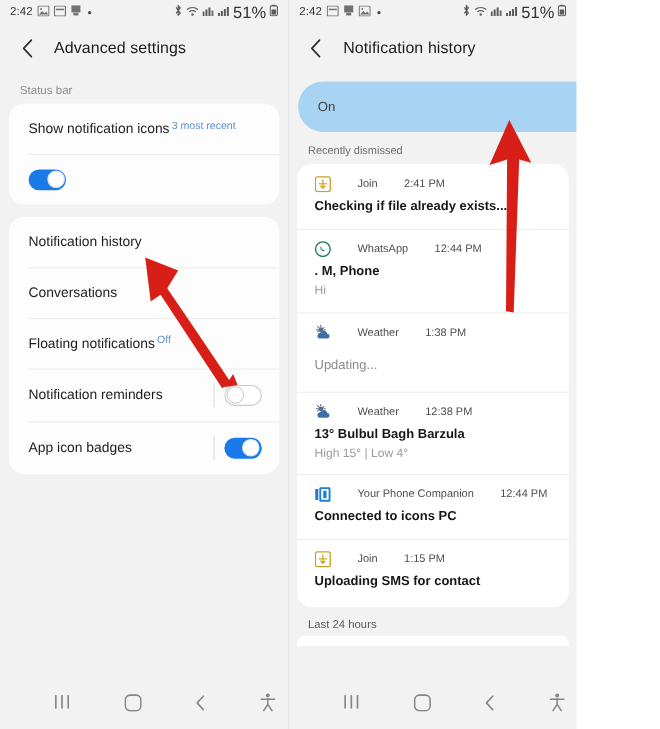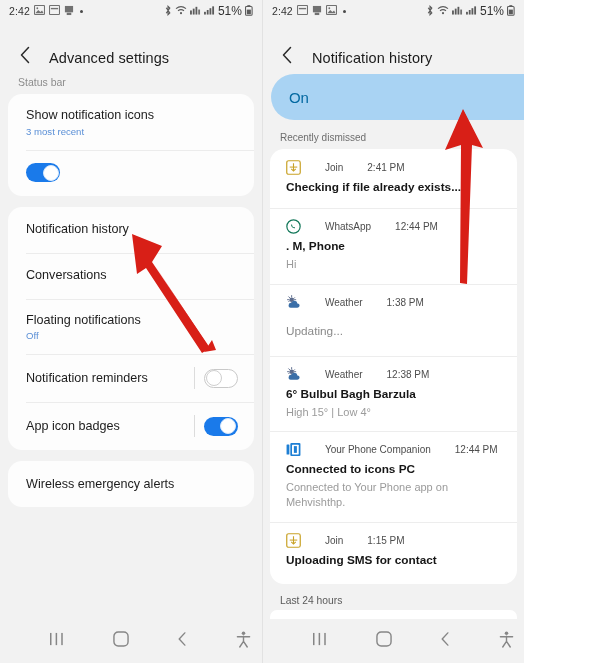--- a/index.html
+++ b/index.html
@@ -19,42 +19,42 @@
   .statusbar{
     height:22px; display:flex; align-items:center;
     padding:0 9px; font-size:10px; color:#3b3b3b;
     justify-content:space-between;
   }
   .sb-left{ display:flex; align-items:center; gap:4px; }
   .sb-right{ display:flex; align-items:center; gap:3px; }
   .sb-time{ font-size:10.5px; color:#323232; letter-spacing:.1px; }
   .sb-ico{ display:inline-block; opacity:.82; }
   .dot{ width:3px;height:3px;border-radius:50%;background:#4a4a4a;display:inline-block;margin-left:2px;}
-  .pct{ font-size:12px; color:#323232; }
-
-  
-  .appbar{ height:44px; display:flex; align-items:flex-end; padding:0 14px; }
+  .pct{ font-size:15px; color:#323232; }
+
+  
+  .appbar{ height:44px; display:flex; align-items:center; padding:0 14px; }
   .backbtn{ width:22px;height:22px; display:flex;align-items:center;justify-content:center; cursor:pointer;}
   .appbar-title{ font-size:14.5px; color:#1b1b1b; margin-left:13px; letter-spacing:.1px; }
 
   
   .section-label{
     font-size:10.5px; color:#8c8c8c; padding:10px 18px 6px 18px;
   }
   .card{
     background:#fdfdfd; border-radius:14px; margin:0 8px 11px 8px; overflow:hidden;
   }
   .row{
     display:flex; align-items:center; justify-content:space-between;
     padding:13px 16px 13px 18px; position:relative; min-height:46px;
   }
   .row + .row::before{
     content:""; position:absolute; left:18px; right:0; top:0; height:1px; background:#ececec;
   }
-  .row-texts{ display:flex; flex-direction:column; gap:2px; max-width:200px; }
+  .row-texts{ display:flex; flex-direction:row; gap:2px; max-width:200px; }
   .row-title{ font-size:12.6px; color:#1c1c1c; line-height:1.32; }
   .row-sub{ font-size:9.6px; color:#5a8fd6; }
   .row-right{ display:flex; align-items:center; gap:9px; }
   .vdiv{ width:1px; height:22px; background:#dcdcdc; display:block; }
 
   
   .toggle{ width:34px; height:19px; border-radius:10px; position:relative; flex:0 0 auto; cursor:pointer;}
   .toggle.on{ background:#1a7aea; }
   .toggle.off{ background:#ffffff; border:1.3px solid #c9c9c9; }
   .toggle .knob{
@@ -63,21 +63,21 @@
   }
   .toggle.on .knob{ right:1.5px; border-color:#d7e8fb; }
   .toggle.off .knob{ left:1px; top:.5px; }
 
   
   .on-banner{
     margin:8px 0 0 8px; height:46px; background:#a9d3f3; border-radius:23px;
     display:flex; align-items:center; justify-content:space-between;
     padding:0 13px 0 18px; width:300px;
   }
-  .on-banner .label{ font-size:15px; color:#0369a1; }
+  .on-banner .label{ font-size:12px; color:#404040; }
 
   
   .notif-label{ font-size:10px; color:#6e6e6e; padding:12px 16px 6px 17px; }
   .notif-card{ background:#ffffff; border-radius:14px; margin:0 7px 0 7px; overflow:hidden; }
   .notif{ padding:11px 14px 12px 16px; position:relative; }
   .notif + .notif::before{
     content:""; position:absolute; left:0; right:0; top:0; height:1px; background:#ededed;
   }
   .notif-head{ display:flex; align-items:center; gap:24px; margin-bottom:5px; }
   .notif-app{ font-size:10px; color:#4d4d4d; }
@@ -232,27 +232,20 @@
         </div>
         <div class="row-right">
           <span class="vdiv"></span>
           <div class="toggle on">
               <span class="knob"></span>
             </div>
         </div>
       </div>
     </div>
 
-    <div class="card">
-      <div class="row">
-        <div class="row-texts">
-          <div class="row-title">Wireless emergency alerts</div>
-        </div>
-      </div>
-    </div>
 
     <svg class="arrow" style="left:128px; top:228px;" width="100" height="130" viewBox="0 0 100 130">
       <path d="M5 8 L30 22 L22 30 L80 118 L84 112 L88 122 L76 124 L80 119 L24 33 L16 41 Z" fill="#d81f17"></path>
       <path d="M5 7 L32 20 L21 31 Z" fill="#d81f17"></path>
       <path d="M4 6 L34 18 L24 34 L82 120 L74 125 L18 40 L9 46 Z" fill="#d81f17"></path>
     </svg>
 
     <div class="navbar">
       <span class="nav-ico">
         <svg width="17" height="15" viewBox="0 0 18 16">
@@ -417,39 +410,38 @@
           <span class="app-ico">
             <svg width="15" height="15" viewBox="0 0 16 16">
                 <circle cx="6" cy="5" r="2.4" fill="#5b6b8c"></circle>
                 <path d="M6 0.6 V2 M6 8 V9.4 M1.6 5 H3 M9 5 H10.4 M2.9 1.9 L3.9 2.9 M8.1 6.1 L9.1 7.1 M9.1 2.9 L8.1 3.9 M3.9 6.1 L2.9 7.1" stroke="#5b6b8c" stroke-width="1" stroke-linecap="round"></path>
                 <path d="M5 13.6 h7.2 a2.3 2.3 0 0 0 0-4.6 a3.3 3.3 0 0 0-6.4-0.6 a2.6 2.6 0 0 0-0.8 5.2 Z" fill="#3b6fa8"></path>
               </svg>
           </span>
           <span class="notif-app">Weather</span>
           <span class="notif-time">12:38 PM</span>
         </div>
-        <div class="notif-title">6° Bulbul Bagh Barzula</div>
+        <div class="notif-title">13° Bulbul Bagh Barzula</div>
         <div class="notif-body">High 15° | Low 4°</div>
       </div>
 
       <div class="notif">
         <div class="notif-head">
           <span class="app-ico">
             <svg width="15" height="15" viewBox="0 0 16 16">
                 <rect x="0.6" y="2.6" width="3" height="10.8" rx="0.6" fill="#1e7fd4"></rect>
                 <rect x="4.6" y="1" width="10.8" height="14" rx="1.2" fill="#1e7fd4"></rect>
                 <rect x="6.4" y="2.8" width="7.2" height="10.4" rx="0.6" fill="#ffffff"></rect>
                 <rect x="8.4" y="4.4" width="3.2" height="7.2" fill="#1e7fd4"></rect>
               </svg>
           </span>
           <span class="notif-app">Your Phone Companion</span>
           <span class="notif-time">12:44 PM</span>
         </div>
         <div class="notif-title">Connected to icons PC</div>
-        <div class="notif-body">Connected to Your Phone app on Mehvishthp.</div>
       </div>
 
       <div class="notif" style="padding-bottom:15px;">
         <div class="notif-head">
           <span class="app-ico">
             <svg width="15" height="15" viewBox="0 0 16 16">
                 <rect x="0.8" y="0.8" width="14.4" height="14.4" rx="2" fill="none" stroke="#c9a227" stroke-width="1.3"></rect>
                 <path d="M8 3.4 L8 11.6 M5.6 9.4 L8 11.8 L10.4 9.4" fill="none" stroke="#c9a227" stroke-width="1.2"></path>
                 <rect x="4" y="7" width="8" height="1.1" fill="#c9a227"></rect>
               </svg>

